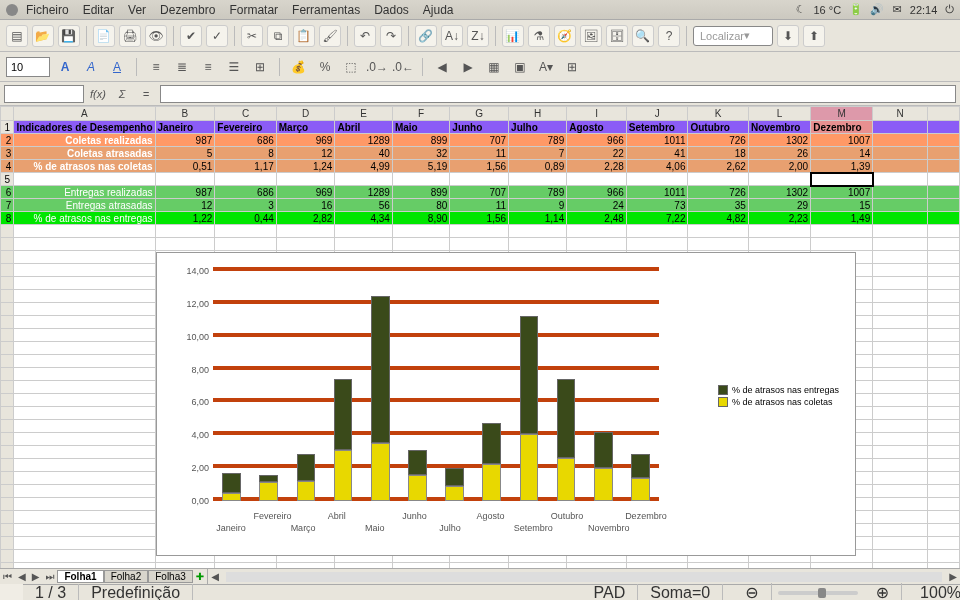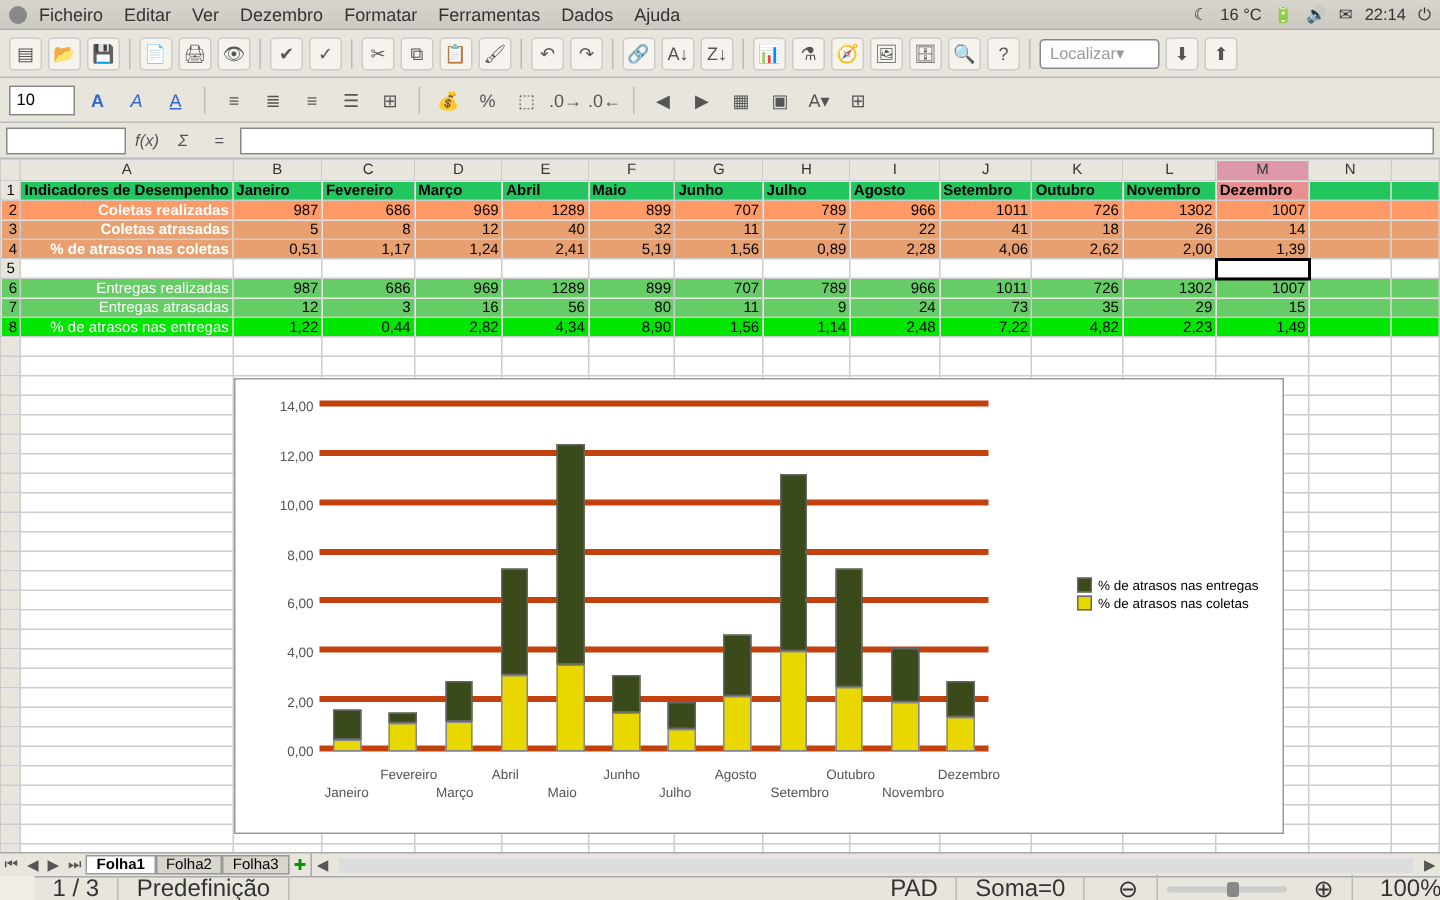--- a/index.html
+++ b/index.html
@@ -18,21 +18,21 @@
 .fmtbar .btn { width:22px; height:22px; background:transparent; border:1px solid transparent; border-radius:3px; display:inline-flex; align-items:center; justify-content:center; font-size:12px; color:#555; cursor:pointer; }
 .formulabar { height:24px; background:#e8e5dc; display:flex; align-items:center; padding:0 4px; gap:4px; border-bottom:1px solid #bbb; }
 .formulabar .nb { width:80px; height:18px; border:1px solid #888; background:#fff; }
 .formulabar .fi { flex:1; height:18px; border:1px solid #888; background:#fff; }
 .formulabar .fb { width:20px; font-size:11px; font-style:italic; color:#555; text-align:center; cursor:pointer; }
 .grid { position:relative; background:#fff; overflow:hidden; }
 table { border-collapse:collapse; font-size:10px; table-layout:fixed; }
 th,td { border:1px solid #ccc; height:13px; padding:0 2px; overflow:hidden; white-space:nowrap; }
 thead th { background:#e8e5dc; text-align:center; font-weight:normal; color:#333; height:14px; }
 .rh { background:#e8e5dc; text-align:center; width:14px; }
-.hdr { background:#22c55e; font-weight:bold; text-align:left; }
+.hdr { background:#8b5cf6; font-weight:bold; text-align:left; }
 .labelA { background:#d2691e; color:#fff; font-weight:bold; text-align:left; }
 .or1 td { background:#ff9966; text-align:right; }
 .or2 td { background:#e8a070; text-align:right; }
 .labelG { background:#006400; color:#fff; font-weight:normal; text-align:left; }
 .gr1 td { background:#66cc66; text-align:right; }
 .gr2 td { background:#00e600; text-align:right; }
 .selcell { background:#e89090 !important; }
 .outl { outline:2px solid #000; outline-offset:-1px; }
 .chartbox { position:absolute; left:156px; top:252px; width:700px; height:304px; background:#fff; border:1px solid #999; }
 .chart-area { position:absolute; left:56px; top:18px; width:446px; height:230px; }
@@ -250,21 +250,21 @@
           <td>14</td>
           <td></td>
           <td></td>
         </tr>
         <tr class="or2">
           <td class="rh">4</td>
           <td class="labelA">% de atrasos nas coletas</td>
           <td>0,51</td>
           <td>1,17</td>
           <td>1,24</td>
-          <td>2,41</td>
+          <td>4,99</td>
           <td>5,19</td>
           <td>1,56</td>
           <td>0,89</td>
           <td>2,28</td>
           <td>4,06</td>
           <td>2,62</td>
           <td>2,00</td>
           <td>1,39</td>
           <td></td>
           <td></td>

